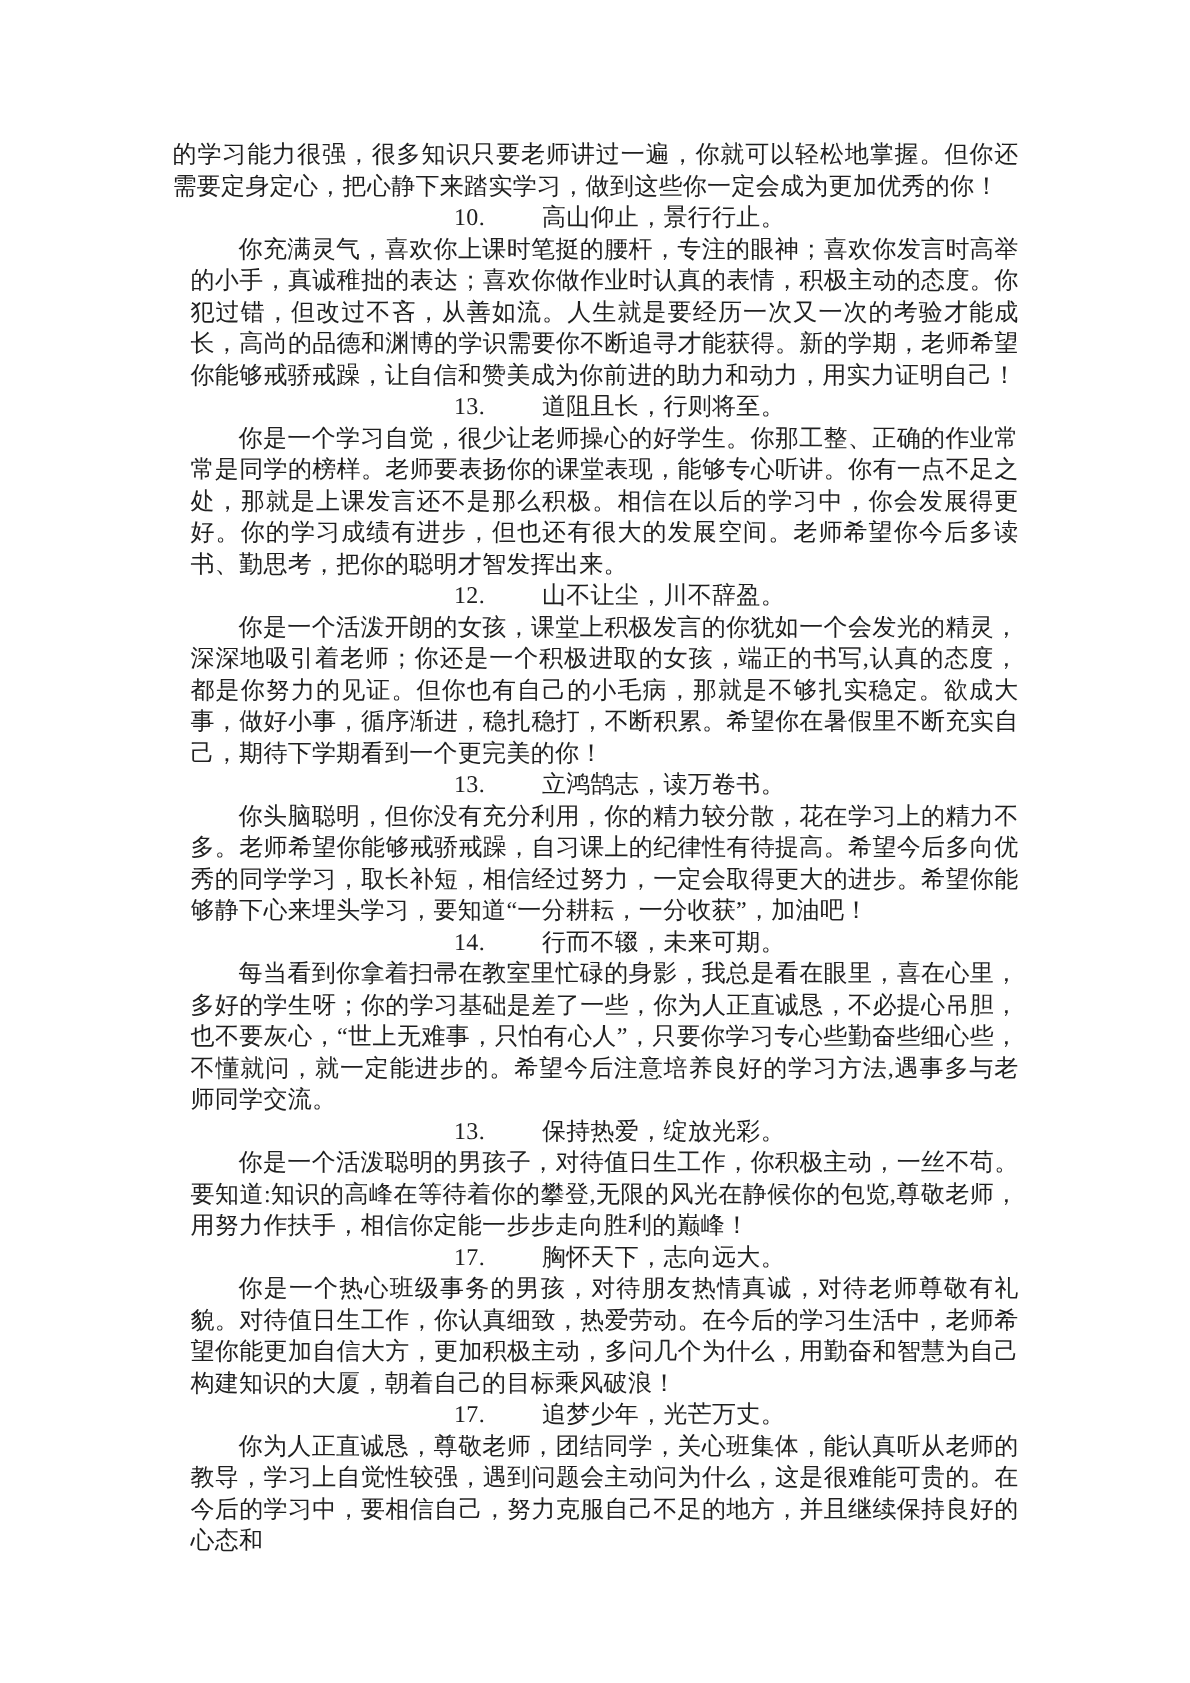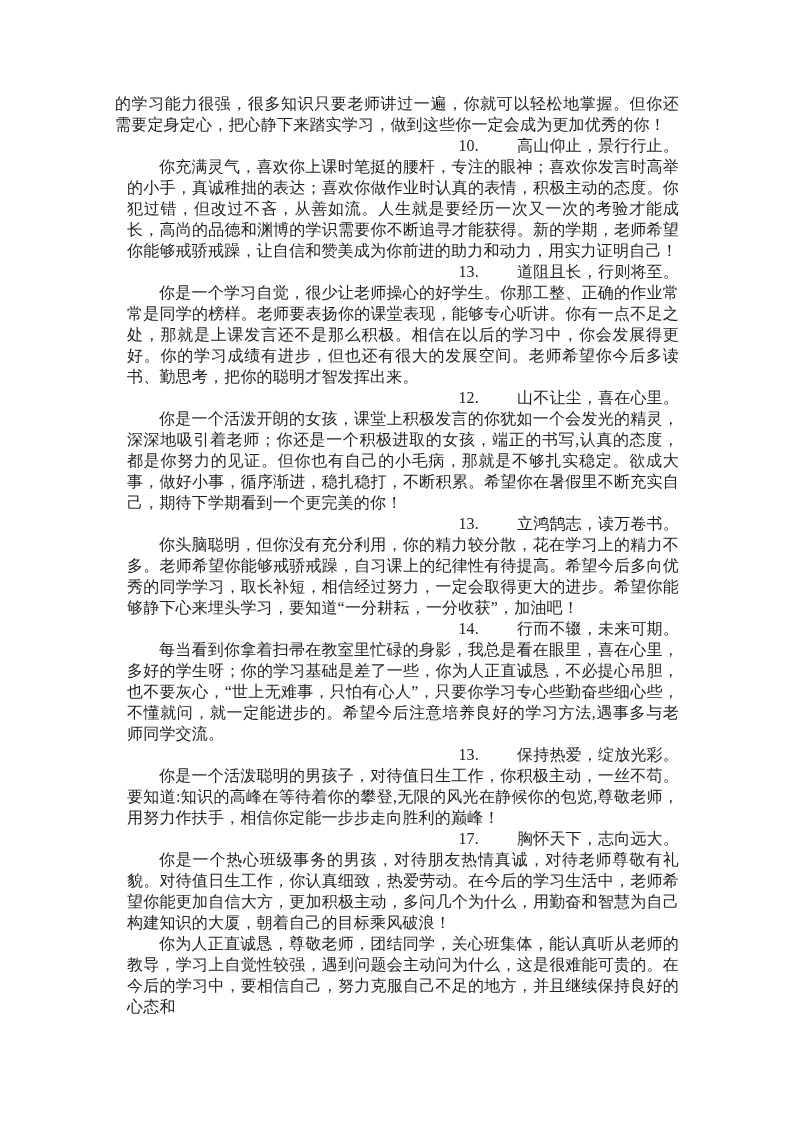--- a/index.html
+++ b/index.html
@@ -16,38 +16,39 @@
   .doc-body p{
     margin:0;
     font-size:16px;
     line-height:21px;
     color:#1f1f1f;
     text-align:justify;
     letter-spacing:0.2px;
   }
   .doc-body p.cont{text-indent:0;}
   .doc-body p.para{text-indent:2em;margin-left:12px;}
-  .doc-body p.heading{text-indent:2em;text-align:right;}
+  .doc-body p.heading{text-indent:2em;text-align:center;}
   .doc-body .tab-gap{display:inline-block;width:38px;}
 </style>
 </head>
 <body>
 
 <div class="page">
   <div class="doc-body">
       <p class="cont">的学习能力很强，很多知识只要老师讲过一遍，你就可以轻松地掌握。但你还需要定身定心，把心静下来踏实学习，做到这些你一定会成为更加优秀的你！</p>
       <p class="heading"><span>10.</span><span class="tab-gap"></span><span>高山仰止，景行行止。</span></p>
       <p class="para">你充满灵气，喜欢你上课时笔挺的腰杆，专注的眼神；喜欢你发言时高举的小手，真诚稚拙的表达；喜欢你做作业时认真的表情，积极主动的态度。你犯过错，但改过不吝，从善如流。人生就是要经历一次又一次的考验才能成长，高尚的品德和渊博的学识需要你不断追寻才能获得。新的学期，老师希望你能够戒骄戒躁，让自信和赞美成为你前进的助力和动力，用实力证明自己！</p>
       <p class="heading"><span>13.</span><span class="tab-gap"></span><span>道阻且长，行则将至。</span></p>
       <p class="para">你是一个学习自觉，很少让老师操心的好学生。你那工整、正确的作业常常是同学的榜样。老师要表扬你的课堂表现，能够专心听讲。你有一点不足之处，那就是上课发言还不是那么积极。相信在以后的学习中，你会发展得更好。你的学习成绩有进步，但也还有很大的发展空间。老师希望你今后多读书、勤思考，把你的聪明才智发挥出来。</p>
-      <p class="heading"><span>12.</span><span class="tab-gap"></span><span>山不让尘，喜在心里。</span></p>
+      <p class="heading"><span>12.</span><span class="tab-gap"></span><span>山不让尘，川不辞盈。</span></p>
       <p class="para">你是一个活泼开朗的女孩，课堂上积极发言的你犹如一个会发光的精灵，深深地吸引着老师；你还是一个积极进取的女孩，端正的书写,认真的态度，都是你努力的见证。但你也有自己的小毛病，那就是不够扎实稳定。欲成大事，做好小事，循序渐进，稳扎稳打，不断积累。希望你在暑假里不断充实自己，期待下学期看到一个更完美的你！</p>
       <p class="heading"><span>13.</span><span class="tab-gap"></span><span>立鸿鹄志，读万卷书。</span></p>
       <p class="para">你头脑聪明，但你没有充分利用，你的精力较分散，花在学习上的精力不多。老师希望你能够戒骄戒躁，自习课上的纪律性有待提高。希望今后多向优秀的同学学习，取长补短，相信经过努力，一定会取得更大的进步。希望你能够静下心来埋头学习，要知道“一分耕耘，一分收获”，加油吧！</p>
       <p class="heading"><span>14.</span><span class="tab-gap"></span><span>行而不辍，未来可期。</span></p>
       <p class="para">每当看到你拿着扫帚在教室里忙碌的身影，我总是看在眼里，喜在心里，多好的学生呀；你的学习基础是差了一些，你为人正直诚恳，不必提心吊胆，也不要灰心，“世上无难事，只怕有心人”，只要你学习专心些勤奋些细心些，不懂就问，就一定能进步的。希望今后注意培养良好的学习方法,遇事多与老师同学交流。</p>
       <p class="heading"><span>13.</span><span class="tab-gap"></span><span>保持热爱，绽放光彩。</span></p>
       <p class="para">你是一个活泼聪明的男孩子，对待值日生工作，你积极主动，一丝不苟。要知道:知识的高峰在等待着你的攀登,无限的风光在静候你的包览,尊敬老师，用努力作扶手，相信你定能一步步走向胜利的巅峰！</p>
       <p class="heading"><span>17.</span><span class="tab-gap"></span><span>胸怀天下，志向远大。</span></p>
       <p class="para">你是一个热心班级事务的男孩，对待朋友热情真诚，对待老师尊敬有礼貌。对待值日生工作，你认真细致，热爱劳动。在今后的学习生活中，老师希望你能更加自信大方，更加积极主动，多问几个为什么，用勤奋和智慧为自己构建知识的大厦，朝着自己的目标乘风破浪！</p>
+      <p class="heading"><span>17.</span><span class="tab-gap"></span><span>追梦少年，光芒万丈。</span></p>
       <p class="para">你为人正直诚恳，尊敬老师，团结同学，关心班集体，能认真听从老师的教导，学习上自觉性较强，遇到问题会主动问为什么，这是很难能可贵的。在今后的学习中，要相信自己，努力克服自己不足的地方，并且继续保持良好的心态和</p>
     </div>
 </div>
 
 </body></html>

